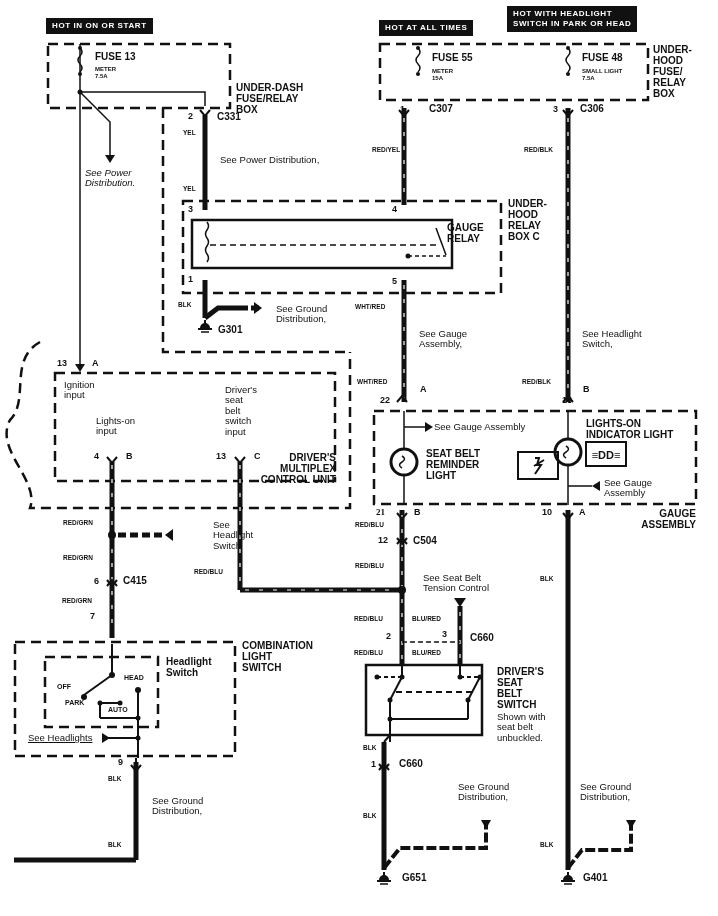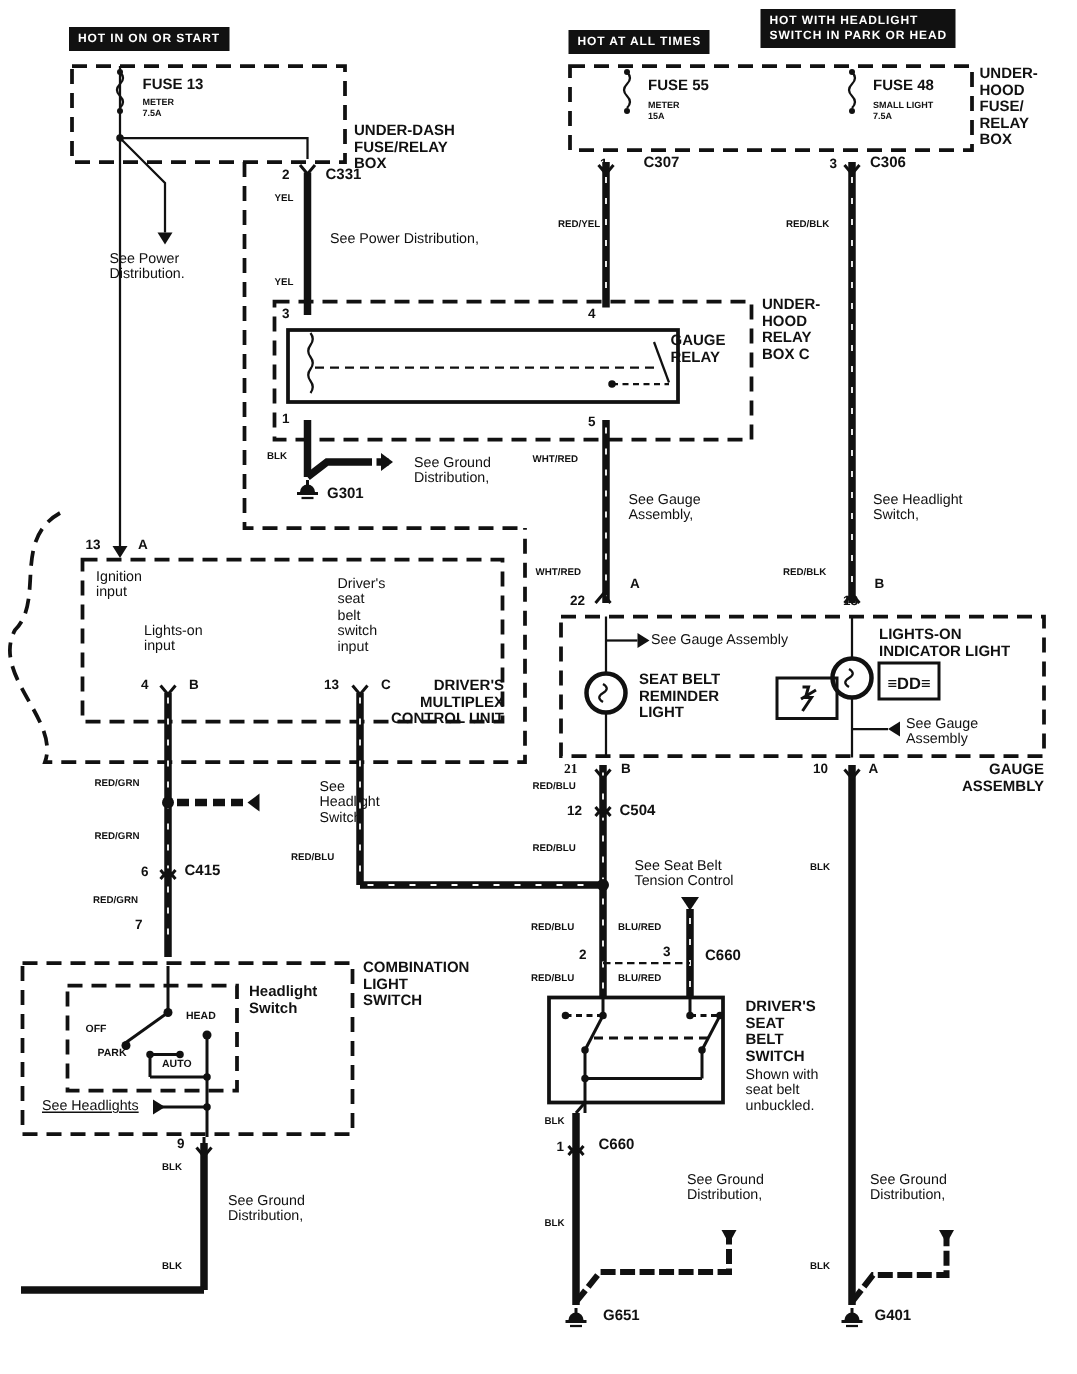--- a/index.html
+++ b/index.html
@@ -248,21 +248,21 @@
 
 <div class="lbl wire" style="left:183px;top:130px;">YEL</div>
 <div class="lbl wire" style="left:183px;top:186px;">YEL</div>
 <div class="lbl wire" style="left:372px;top:147px;">RED/YEL</div>
 <div class="lbl wire" style="left:524px;top:147px;">RED/BLK</div>
 <div class="lbl wire" style="left:178px;top:302px;">BLK</div>
 <div class="lbl wire" style="left:355px;top:304px;">WHT/RED</div>
 <div class="lbl wire" style="left:357px;top:379px;">WHT/RED</div>
 <div class="lbl wire" style="left:522px;top:379px;">RED/BLK</div>
 
-<div class="lbl note" style="left:73px;top:168px;">
+<div class="lbl note" style="left:85px;top:168px;font-style:italic;">
   <div>See Power</div>
   <div>Distribution.</div>
 </div>
 <div class="lbl note" style="left:220px;top:155px;">See  Power Distribution,</div>
 
 <div class="lbl box-title" style="left:508px;top:198px;">
   <div>UNDER-</div>
   <div>HOOD</div>
   <div>RELAY</div>
   <div>BOX C</div>

